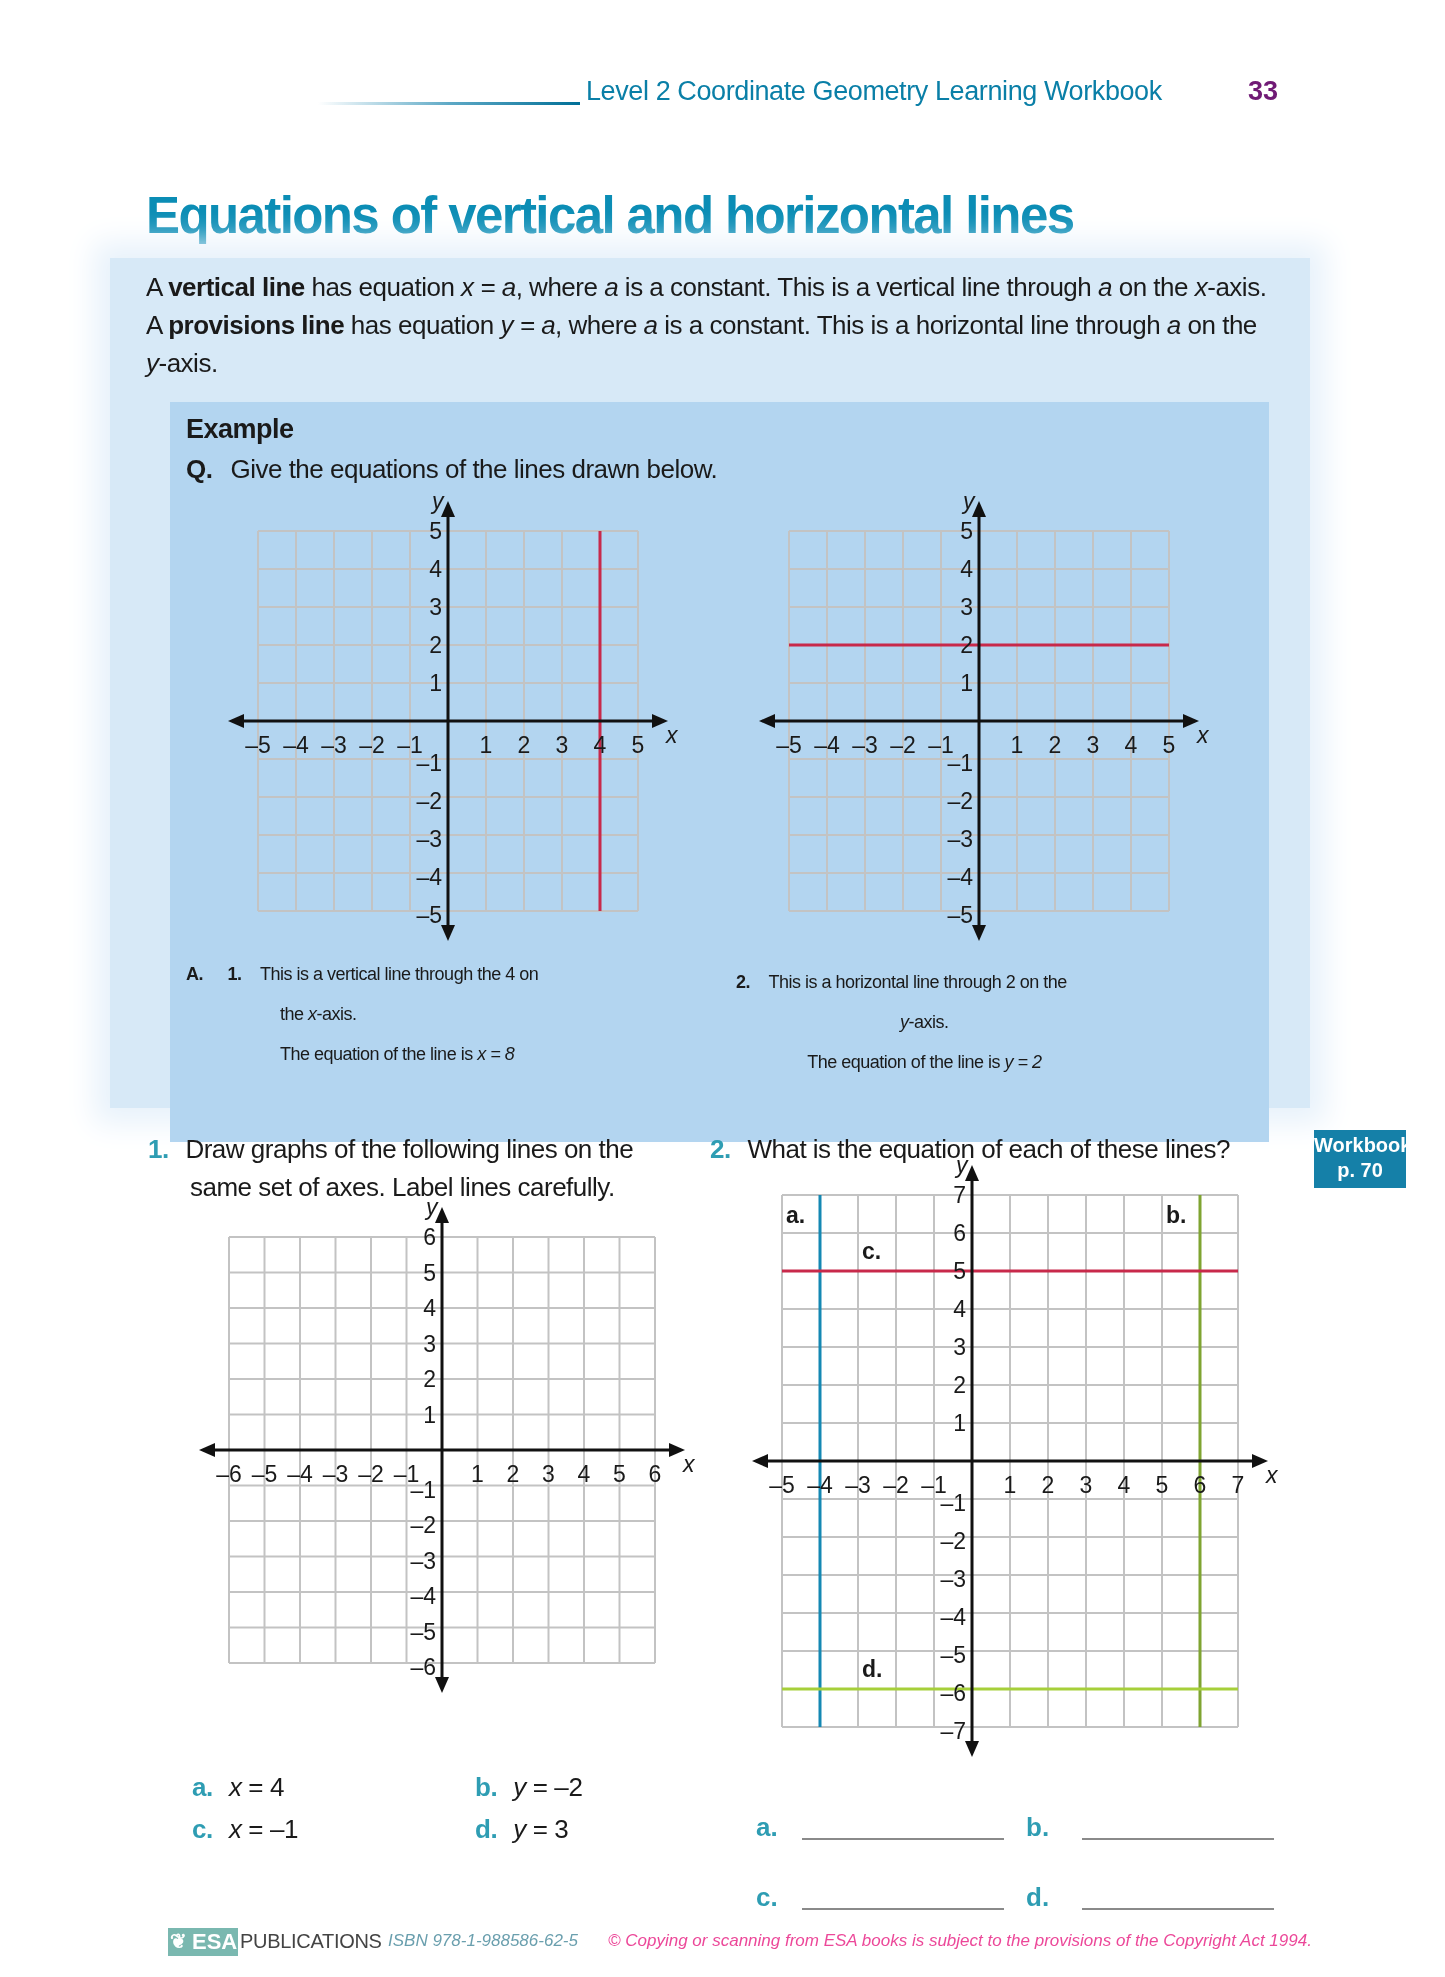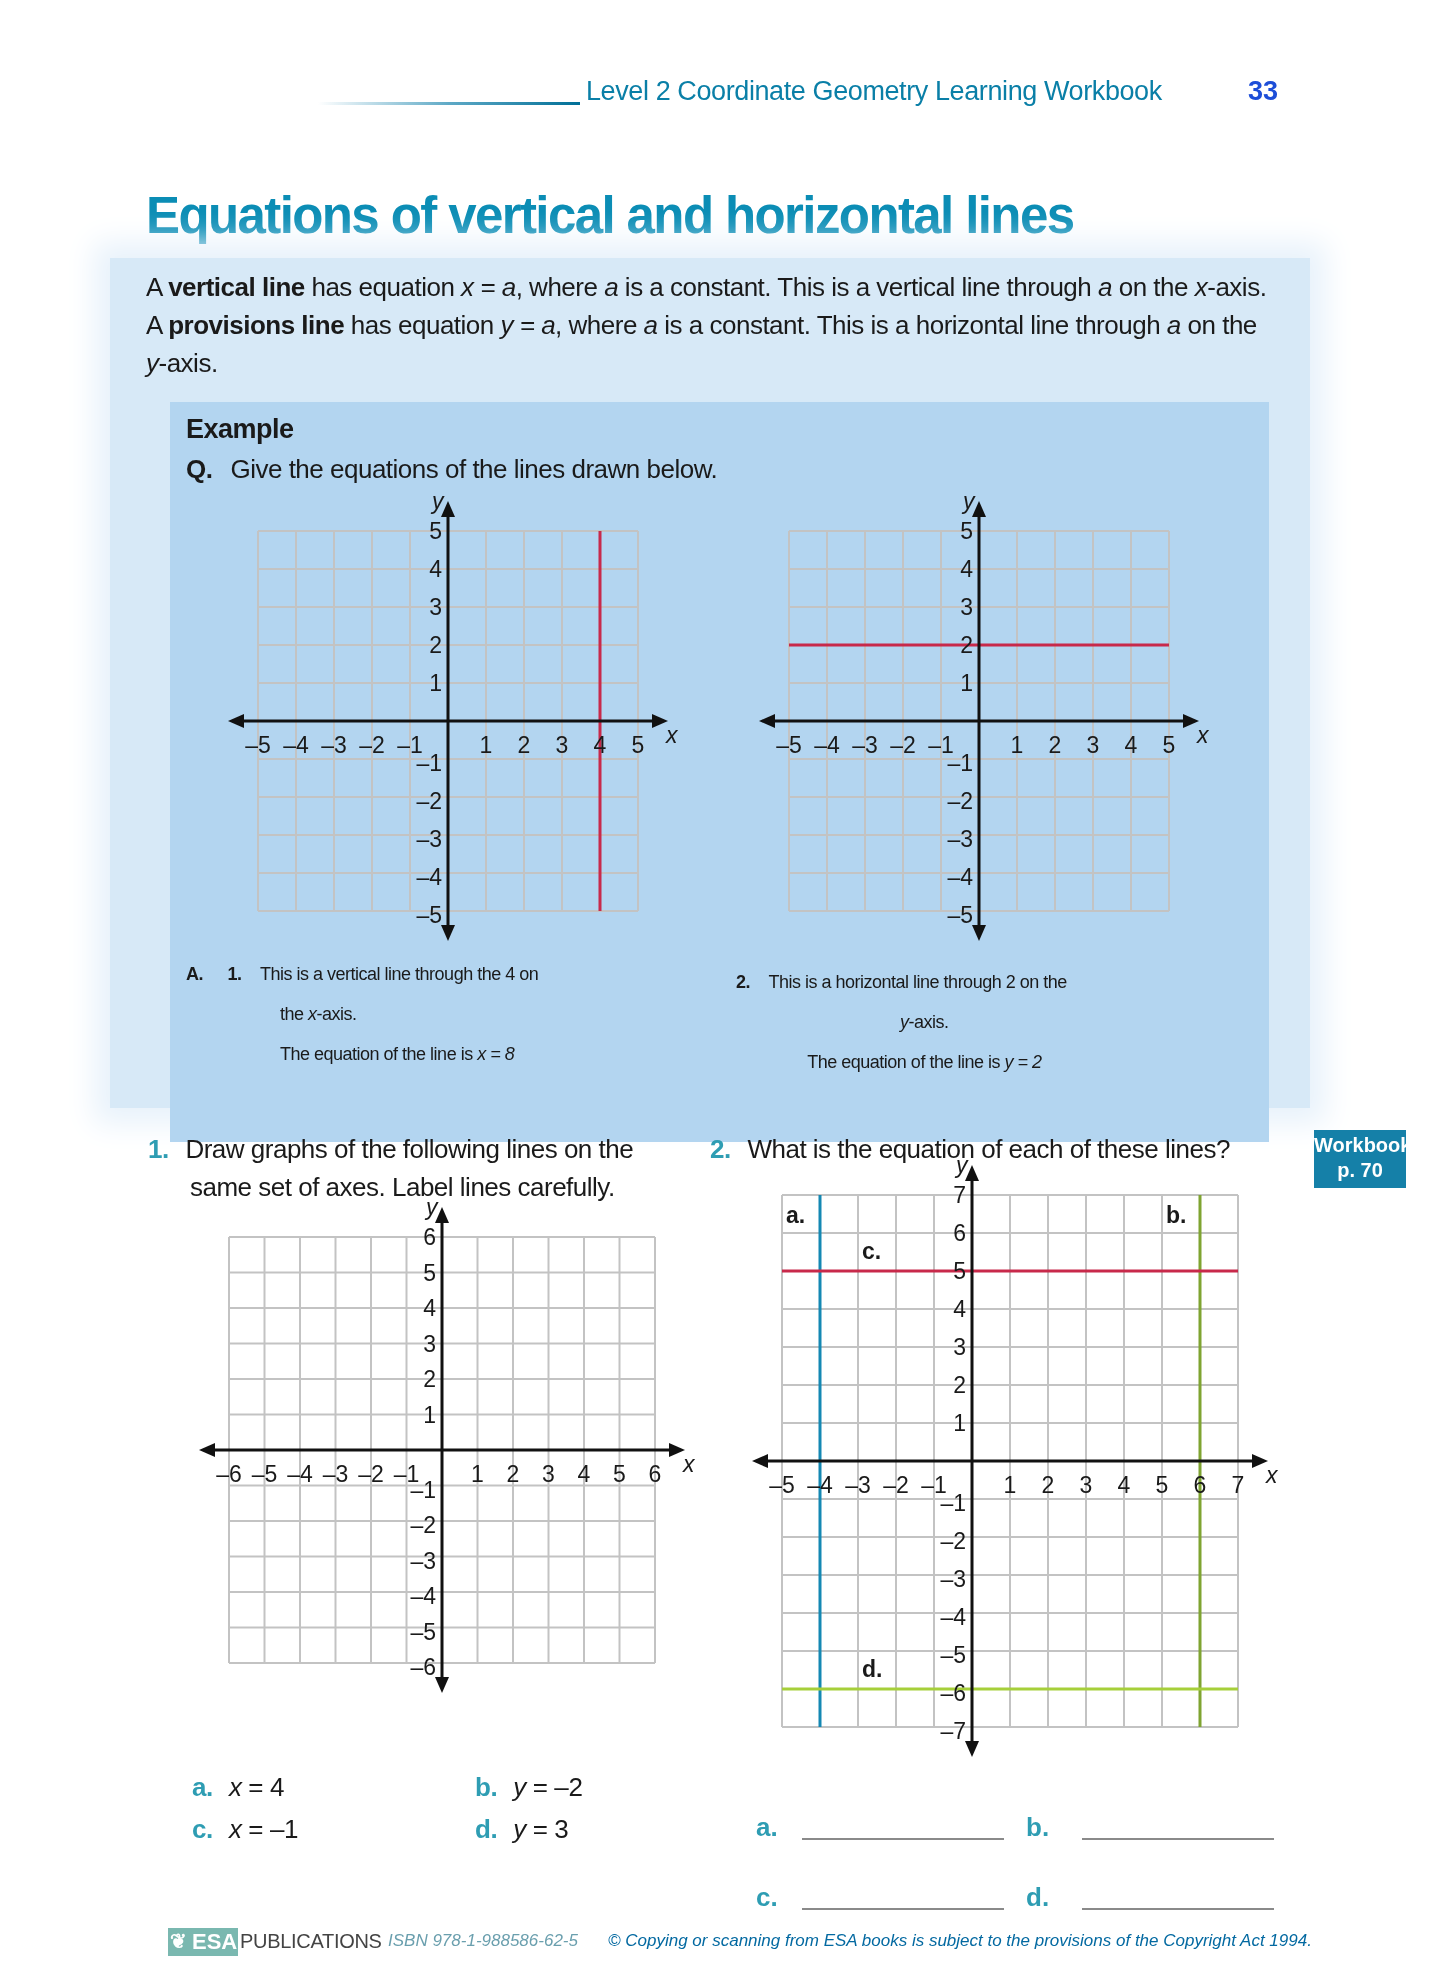--- a/index.html
+++ b/index.html
@@ -4,21 +4,21 @@
 <style>
   * { box-sizing: border-box; margin: 0; padding: 0; }
   html, body { width: 1445px; height: 1977px; background: #ffffff; overflow: hidden; }
   body { position: relative; font-family: "Liberation Sans Narrow", "Liberation Sans", sans-serif; color: #1a1a1a; }
 
   
   #running-header { position: absolute; top: 74px; left: 318px; width: 960px; height: 40px; }
   #header-rule { position: absolute; left: 0; top: 28px; width: 262px; height: 3px;
     background: linear-gradient(to right, rgba(0,119,160,0) 0%, #5ea9c6 50%, #006f97 100%); }
   #header-title { position: absolute; left: 268px; top: 2px; font-size: 27px; color: #0a7fa7; white-space: nowrap; letter-spacing: -0.4px; }
-  #page-number { position: absolute; right: 0; top: 2px; font-size: 27px; font-weight: bold; color: #1d4ed8; }
+  #page-number { position: absolute; right: 0; top: 2px; font-size: 27px; font-weight: bold; color: #701a75; }
 
   #page-title { position: absolute; top: 186px; left: 146px; font-size: 51px; font-weight: bold; color: #0b8db5; letter-spacing: -1.6px; white-space: nowrap; }
 
   
   #intro-panel { position: absolute; top: 258px; left: 110px; width: 1200px; height: 850px;
     background: #d7e9f7; box-shadow: 0 0 28px 16px #e8f2fb; }
   .intro-line { position: absolute; left: 36px; font-size: 26px; letter-spacing: -0.5px; white-space: nowrap; }
   .intro-line b { font-weight: bold; }
   .intro-line i { font-style: italic; }
 
@@ -48,21 +48,21 @@
 
   .ans-line { position: absolute; height: 2px; background: #8a8a8a; }
   .ans-lbl { position: absolute; font-size: 26px; color: #2e9db3; font-weight: bold; }
 
   
   #footer { position: absolute; top: 1928px; left: 168px; height: 30px; width: 1140px; white-space: nowrap; }
   #esa-logo { position: absolute; left: 0; top: 0; width: 70px; height: 28px; background: #7ab8b0; color: #fff; font-weight: bold; font-size: 22px; line-height: 28px; padding-left: 24px; }
   #esa-leaf { position: absolute; left: 2px; top: 2px; font-size: 20px; line-height: 22px; color: #fff; }
   #publications { position: absolute; left: 72px; top: 2px; font-size: 20px; color: #444; letter-spacing: -0.3px; }
   #isbn { position: absolute; left: 220px; top: 3px; font-size: 17px; font-style: italic; color: #6a9fae; }
-  #copyright { position: absolute; left: 440px; top: 3px; font-size: 17px; font-style: italic; color: #0369a1; }
+  #copyright { position: absolute; left: 440px; top: 3px; font-size: 17px; font-style: italic; color: #ec4899; }
 </style>
 </head>
 <body>
 
 <div id="running-header">
   <div id="header-rule"></div>
   <span id="header-title">Level 2 Coordinate Geometry Learning Workbook</span>
   <span id="page-number">33</span>
 </div>
 

